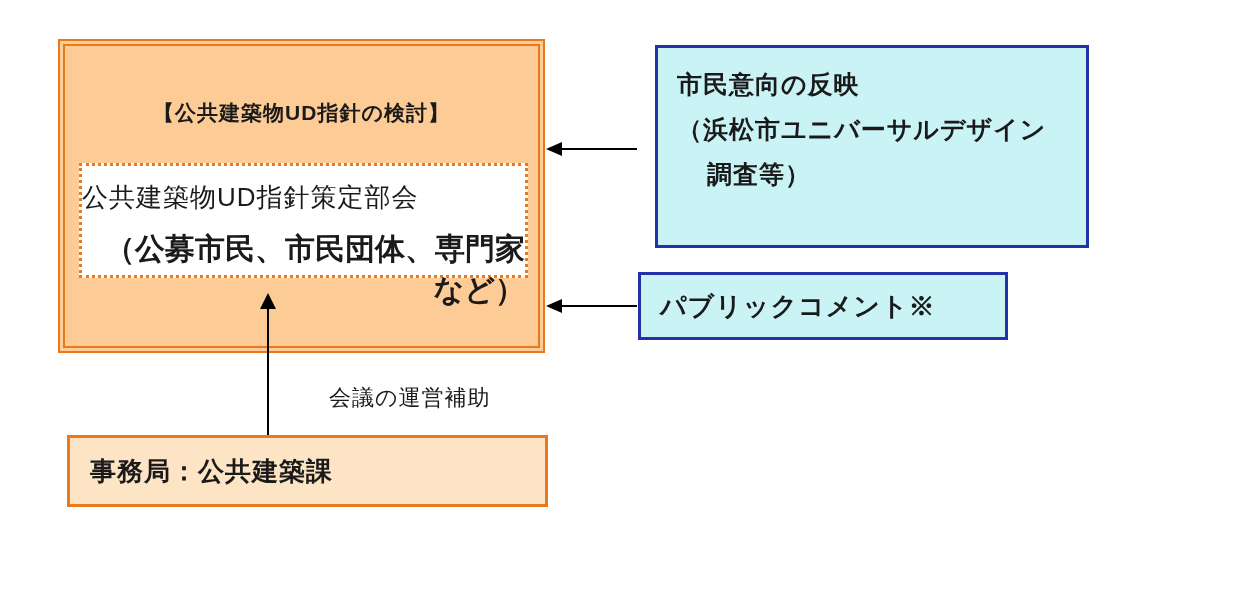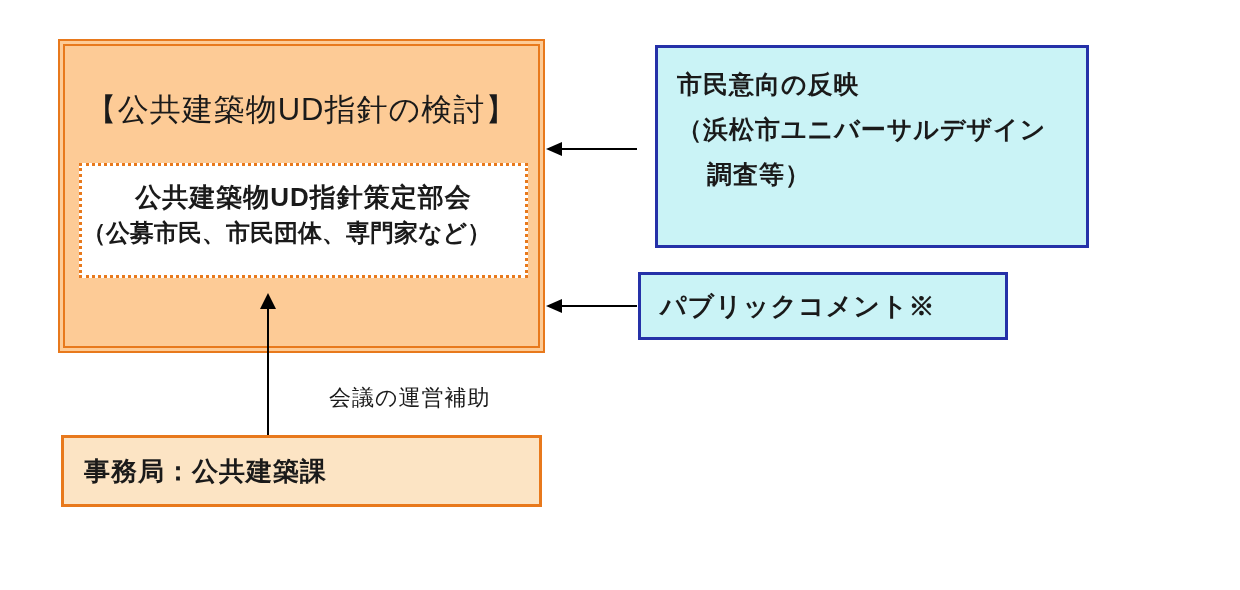--- a/index.html
+++ b/index.html
@@ -27,50 +27,50 @@
     background: #fdcb96;
   }
   .main-box .inner-frame {
     position: absolute;
     left: 3px; top: 3px; right: 3px; bottom: 3px;
     border: 2px solid #e8791c;
     pointer-events: none;
   }
   .main-title {
     position: absolute;
-    left: 0; top: 48px;
+    left: 0; top: 58px;
     width: 100%;
     text-align: center;
-    font-size: 31px;
-    font-weight: 400;
+    font-size: 21px;
+    font-weight: 700;
     letter-spacing: 1px;
   }
   .sub-box {
     position: absolute;
     left: 19px; top: 122px;
     width: 449px; height: 115px;
     box-sizing: border-box;
     border: 3px dotted #e8791c;
     background: #ffffff;
   }
   .sub-line1 {
     position: absolute;
     left: 0; top: 14px;
     width: 100%;
-    text-align: center;
+    text-align: left;
     font-size: 26px;
-    font-weight: 700;
+    font-weight: 400;
     letter-spacing: 1px;
   }
   .sub-line2 {
     position: absolute;
-    left: 0; top: 51px;
+    left: 0; top: 63px;
     width: 100%;
-    text-align: left;
-    font-size: 24px;
+    text-align: right;
+    font-size: 30px;
     font-weight: 600;
   }
 
   
   .citizen-box {
     position: absolute;
     left: 638px; top: 45px;
     width: 434px; height: 203px;
     box-sizing: border-box;
     border: 3px solid #2531a8;
@@ -113,21 +113,21 @@
     font-size: 23px;
     line-height: 32px;
   }
   .note-box .cont {
     padding-left: 38px;
   }
 
   
   .secretariat-box {
     position: absolute;
-    left: 61px; top: 435px;
+    left: 67px; top: 435px;
     width: 481px; height: 72px;
     box-sizing: border-box;
     border: 3px solid #e8791c;
     background: #fce4c4;
     display: flex;
     align-items: center;
     padding-left: 20px;
     font-size: 26px;
     font-weight: 600;
     letter-spacing: 1px;

